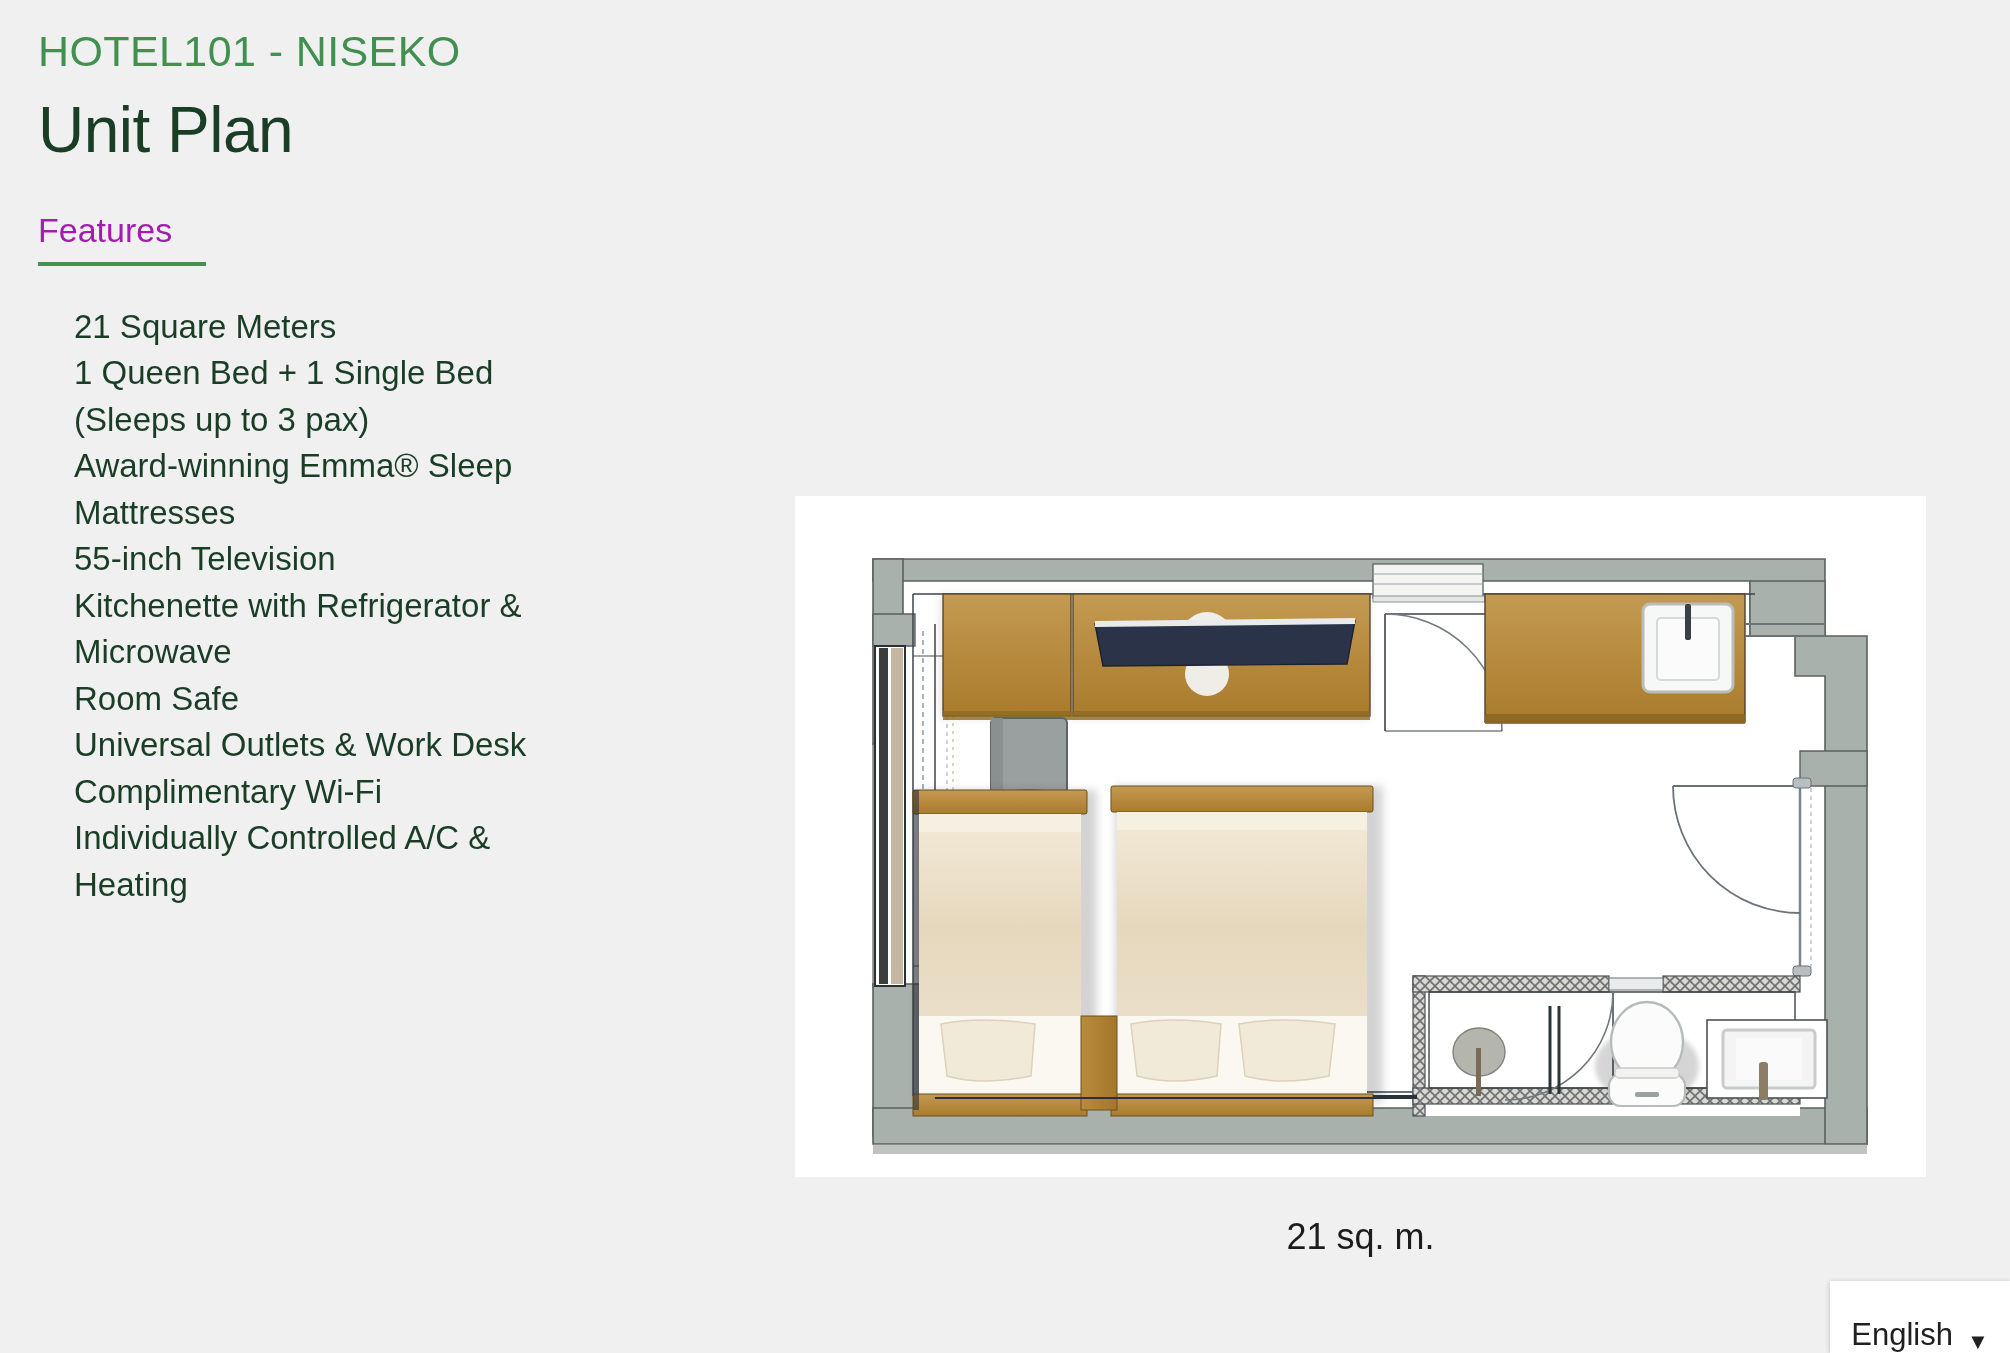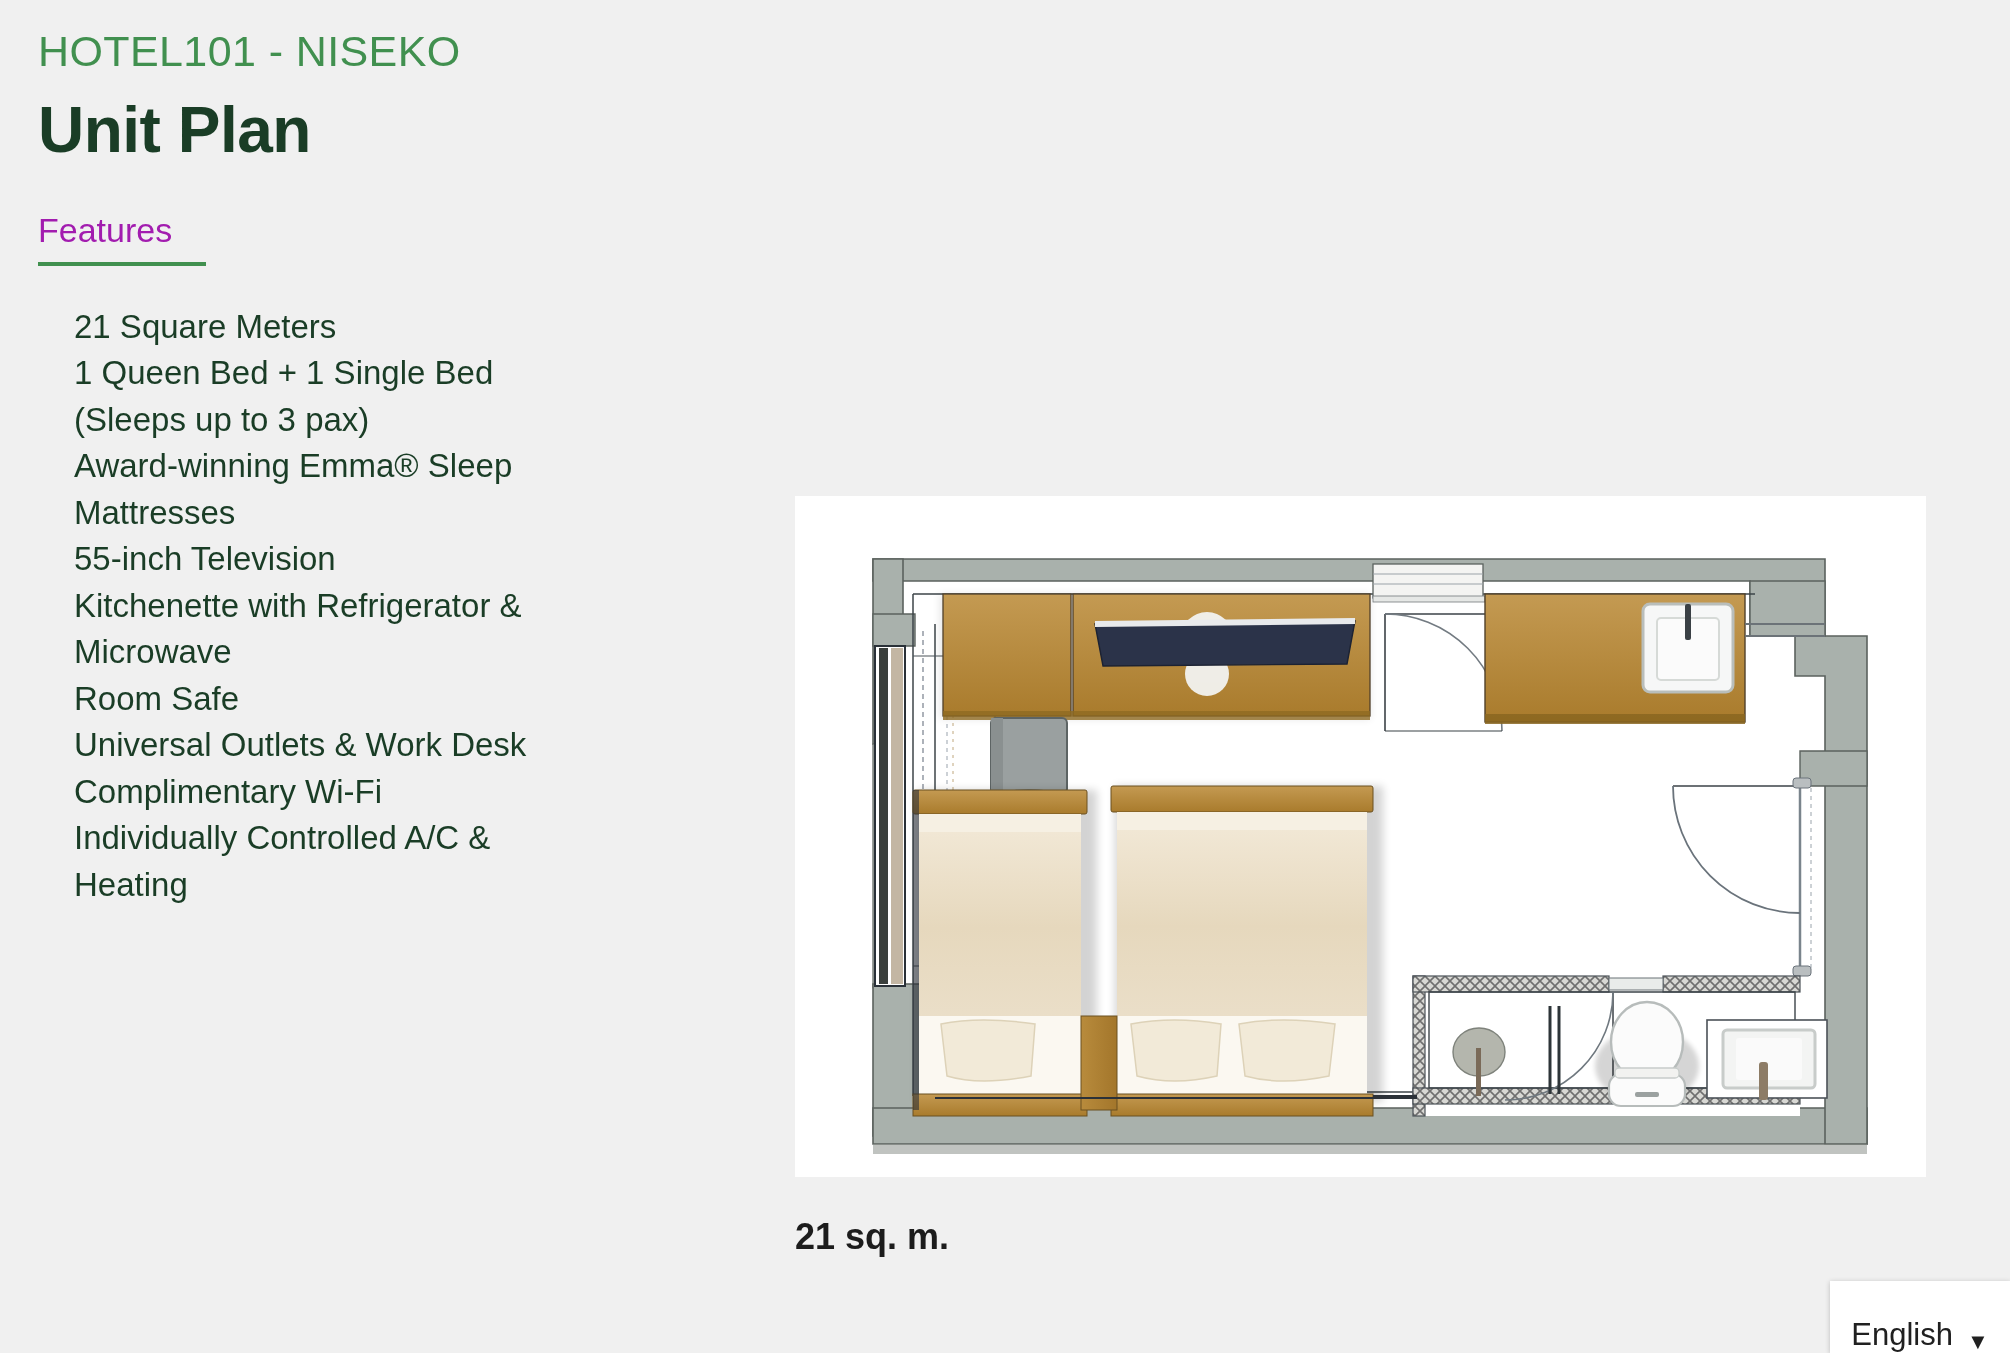--- a/index.html
+++ b/index.html
@@ -31,21 +31,21 @@
     margin-top: 28px;
     line-height: 1.1;
     font-weight: 400;
   }
 
   #page-title {
     font-size: 64px;
     color: #1a3d26;
     margin-top: 22px;
     line-height: 1.05;
-    font-weight: 700;
+    font-weight: 400;
     letter-spacing: -0.5px;
   }
 
   #features-heading-wrap {
     margin-top: 48px;
   }
   #features-heading {
     font-size: 34px;
     color: #a21caf;
     font-weight: 400;
@@ -94,23 +94,24 @@
     display: block;
     width: 100%;
     height: 100%;
   }
 
   #plan-caption {
     position: absolute;
     left: 795px;
     top: 1216px;
     width: 1131px;
+    text-align: center;
     font-size: 36px;
     color: #1c1c1c;
-    font-weight: 700;
+    font-weight: 400;
   }
 
   
   #language-selector {
     position: absolute;
     right: 0px;
     bottom: 0px;
     width: 180px;
     height: 72px;
     background: #ffffff;

